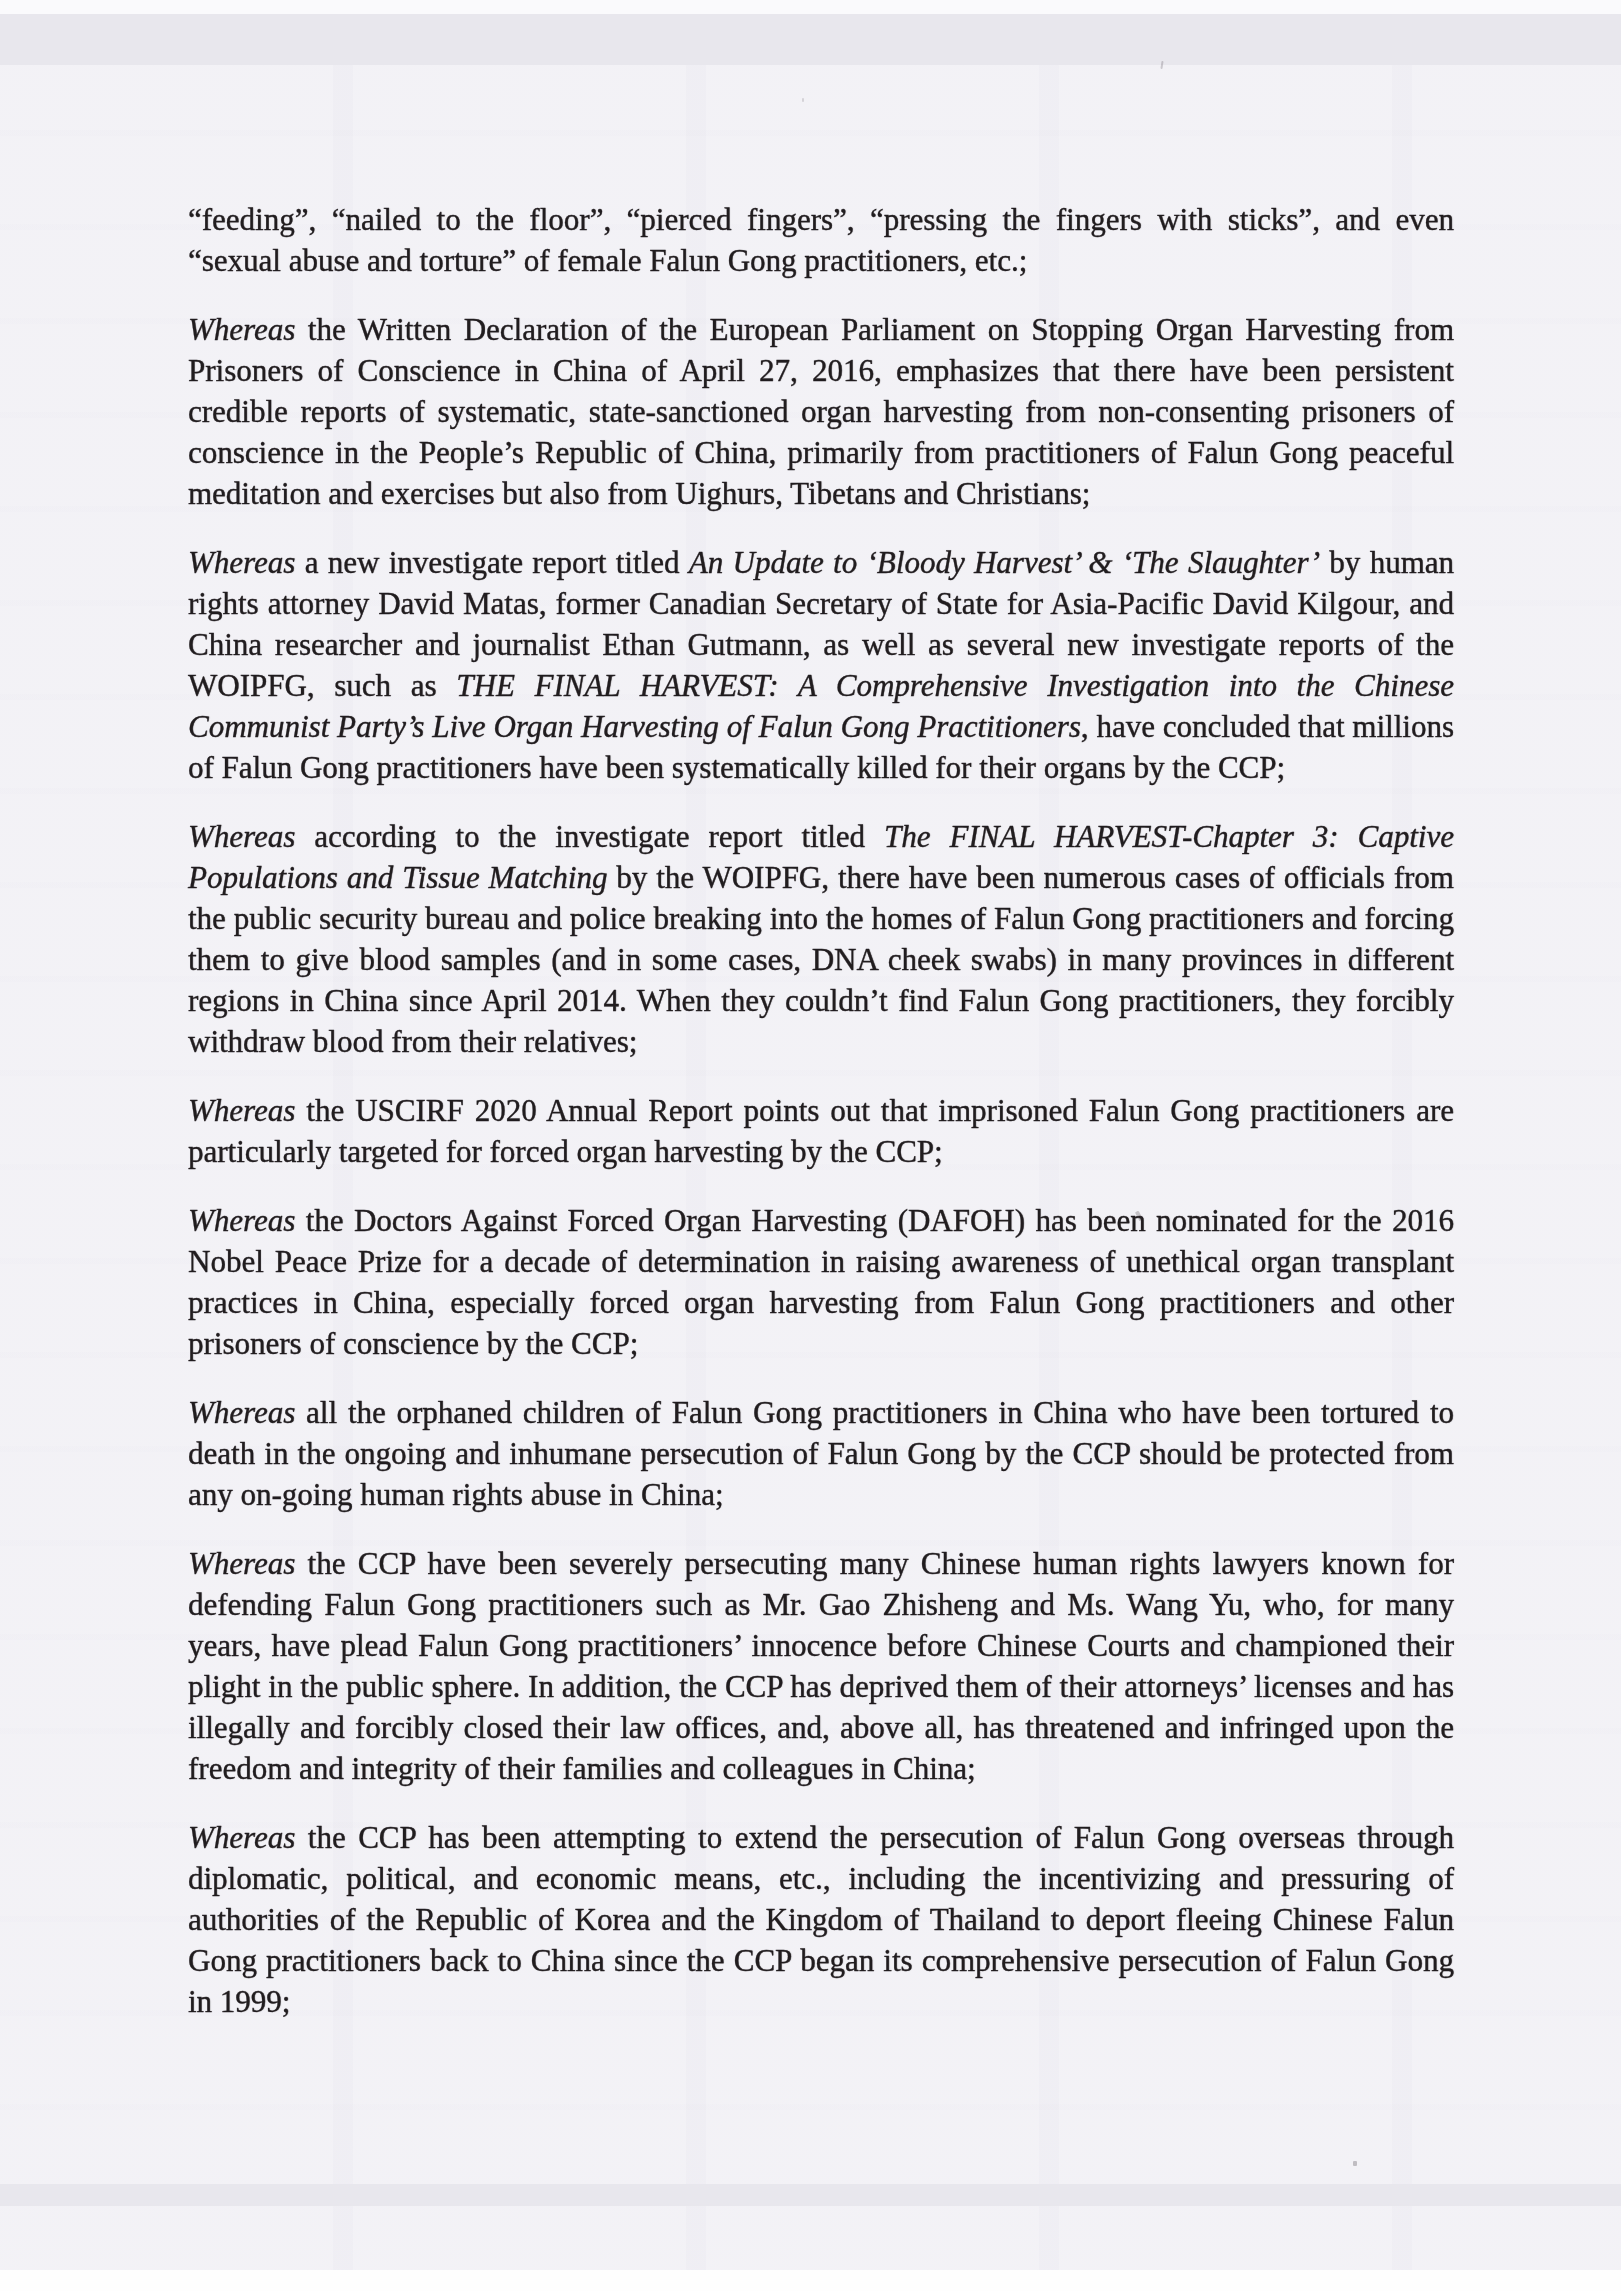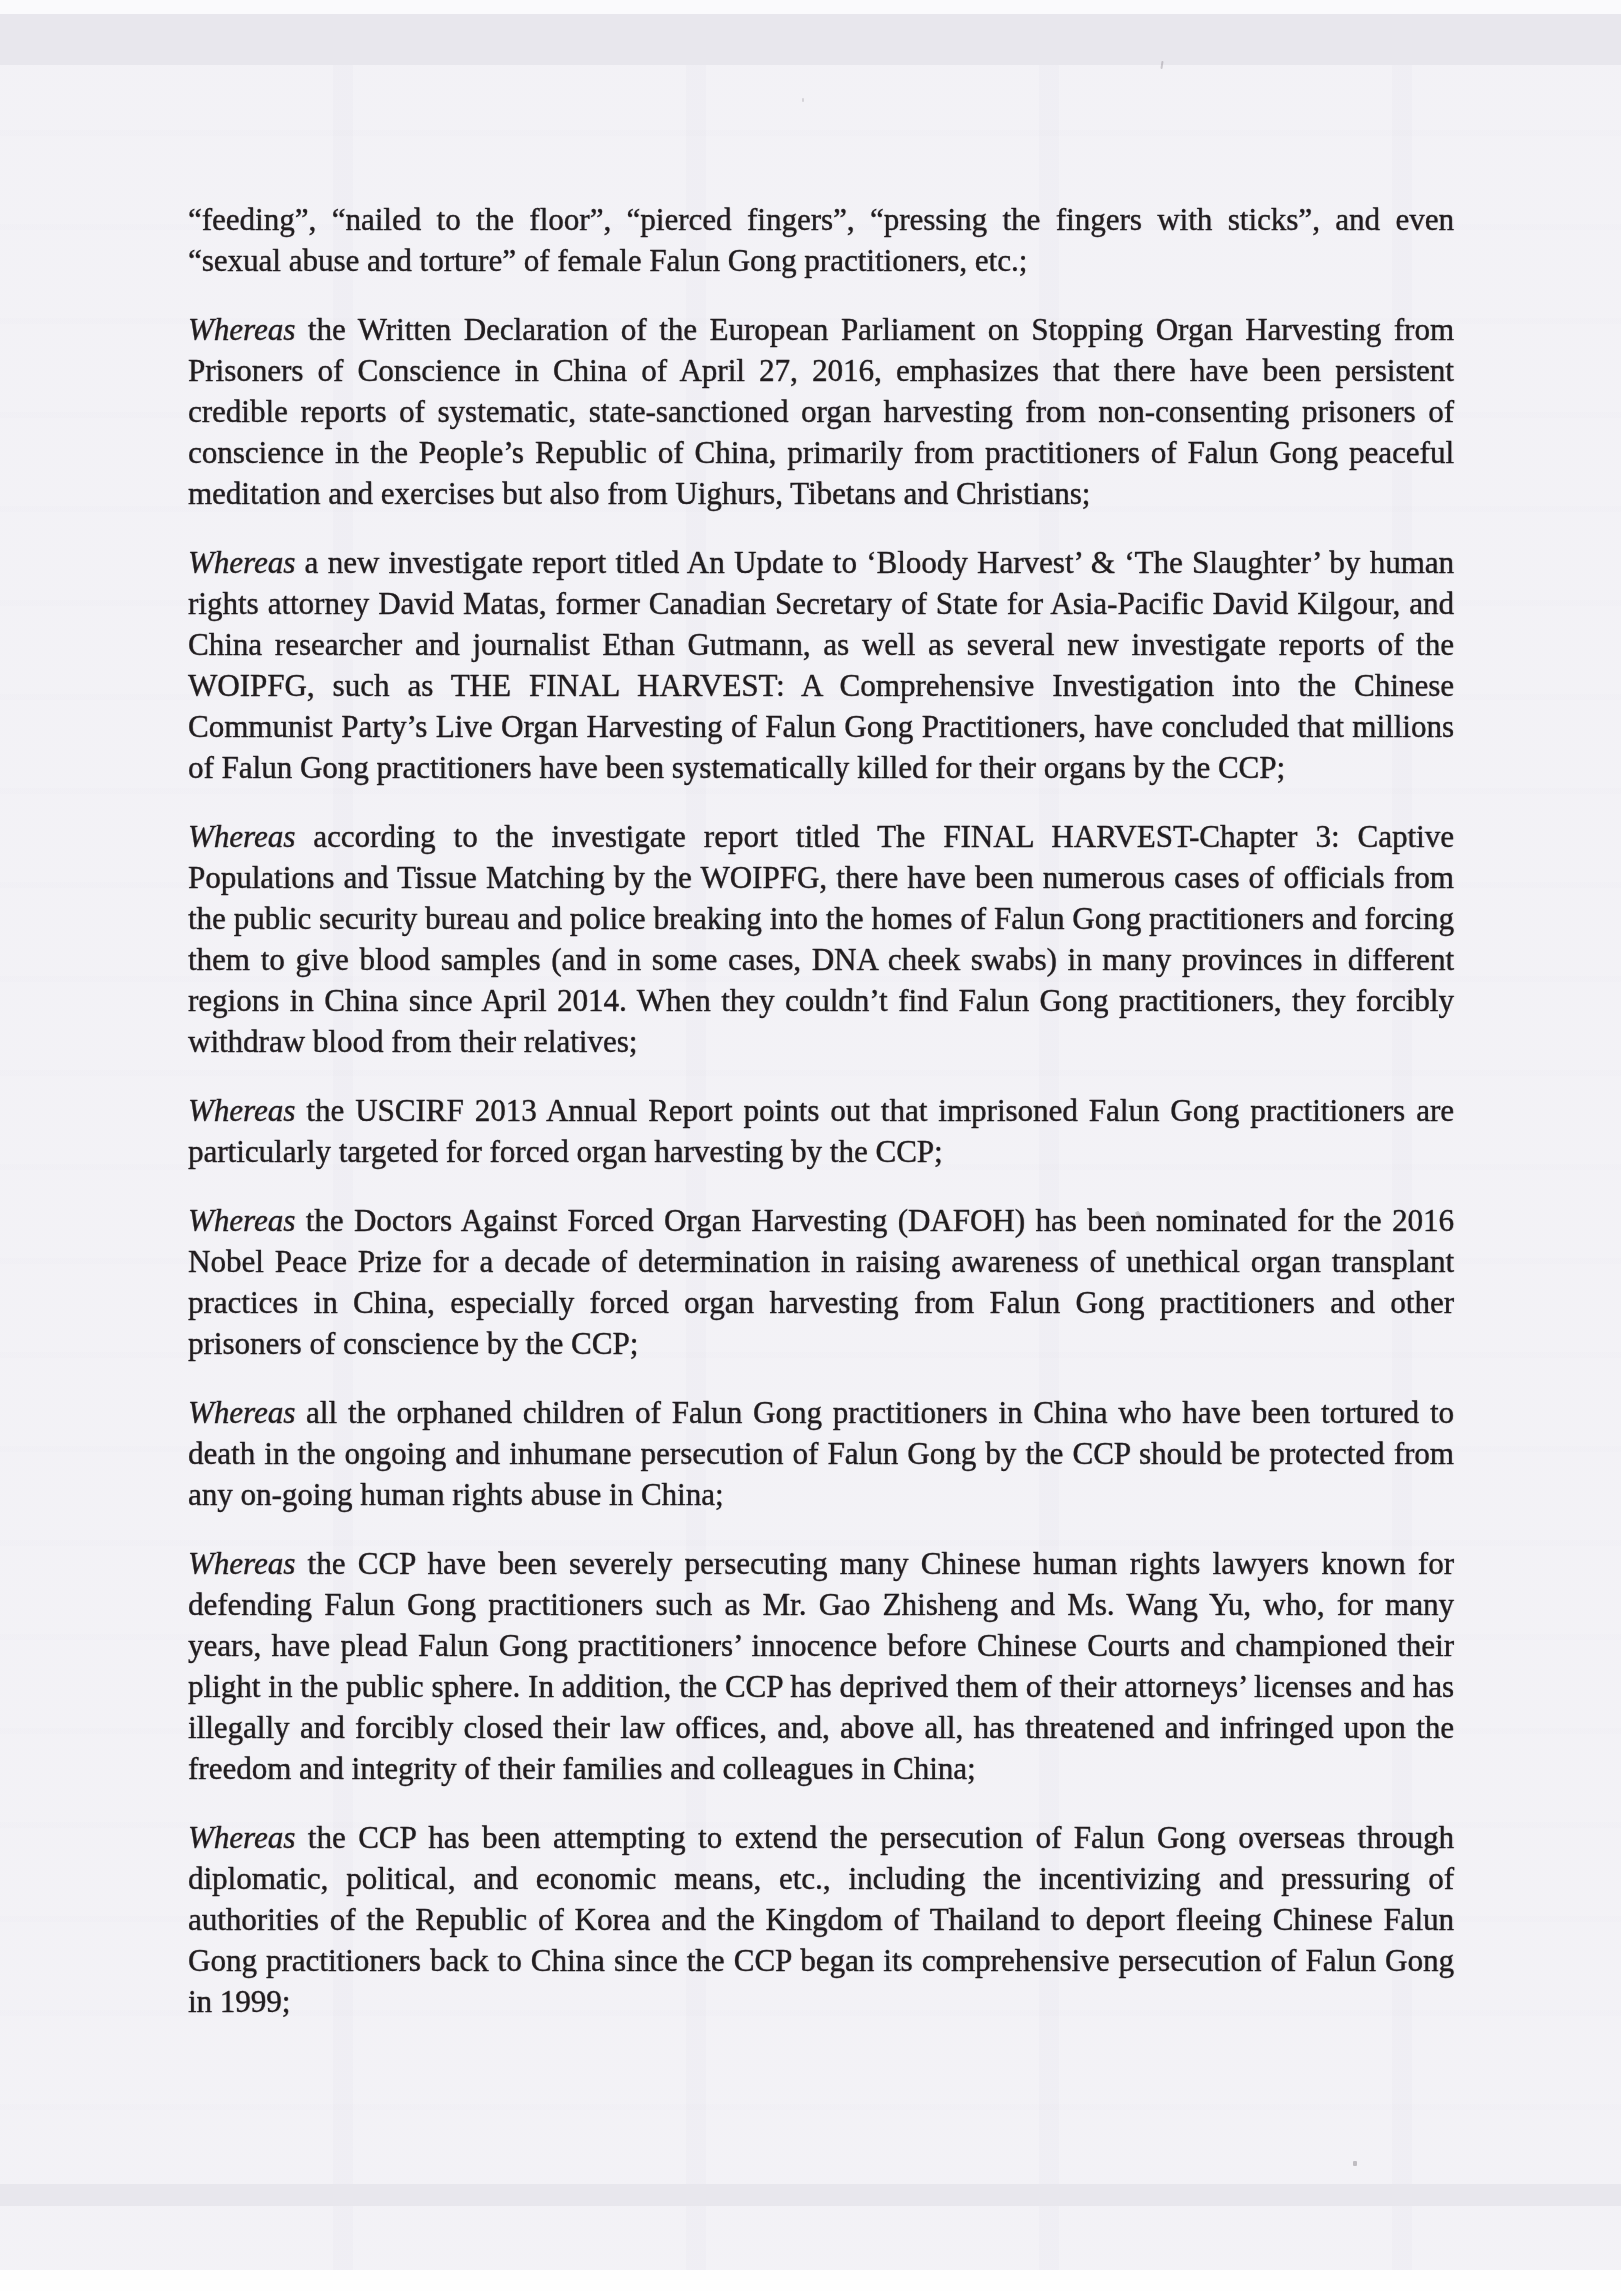--- a/index.html
+++ b/index.html
@@ -41,21 +41,21 @@
     font-size:31px;
     line-height:41px;
   }
   .text-block p{
     margin:0 0 28px 0;
     text-align:justify;
     text-shadow:0.4px 0.4px 0.9px rgba(25,20,23,0.45);
     -webkit-text-stroke:0.3px rgba(30,25,28,0.85);
   }
   .seg-bold-italic{font-weight:normal;font-style:italic;}
-  .seg-italic{}
+  .seg-italic{font-style:italic;}
   .seg-regular{font-style:normal;font-weight:normal;}
   .speck{
     position:absolute;
     background:rgba(60,52,58,0.55);
     border-radius:1px;
   }
 </style>
 </head>
 <body>
 
@@ -63,21 +63,21 @@
   <div class="texture"></div>
   <div class="edge-top"></div>
   <div class="band-top"></div>
   <div class="band-bottom"></div>
   <div class="edge-bottom"></div>
   <main class="text-block">
       <p><span class="seg-regular">“feeding”, “nailed to the floor”, “pierced fingers”, “pressing the fingers with sticks”, and even “sexual abuse and torture” of female Falun Gong practitioners, etc.;</span></p>
       <p><span class="seg-bold-italic">Whereas</span><span class="seg-regular"> the Written Declaration of the European Parliament on Stopping Organ Harvesting from Prisoners of Conscience in China of April 27, 2016, emphasizes that there have been persistent credible reports of systematic, state-sanctioned organ harvesting from non-consenting prisoners of conscience in the People’s Republic of China, primarily from practitioners of Falun Gong peaceful meditation and exercises but also from Uighurs, Tibetans and Christians;</span></p>
       <p><span class="seg-bold-italic">Whereas</span><span class="seg-regular"> a new investigate report titled </span><span class="seg-italic">An Update to ‘Bloody Harvest’ &amp; ‘The Slaughter’</span><span class="seg-regular"> by human rights attorney David Matas, former Canadian Secretary of State for Asia-Pacific David Kilgour, and China researcher and journalist Ethan Gutmann, as well as several new investigate reports of the WOIPFG, such as </span><span class="seg-italic">THE FINAL HARVEST: A Comprehensive Investigation into the Chinese Communist Party’s Live Organ Harvesting of Falun Gong Practitioners</span><span class="seg-regular">, have concluded that millions of Falun Gong practitioners have been systematically killed for their organs by the CCP;</span></p>
       <p><span class="seg-bold-italic">Whereas</span><span class="seg-regular"> according to the investigate report titled </span><span class="seg-italic">The FINAL HARVEST-Chapter 3: Captive Populations and Tissue Matching</span><span class="seg-regular"> by the WOIPFG, there have been numerous cases of officials from the public security bureau and police breaking into the homes of Falun Gong practitioners and forcing them to give blood samples (and in some cases, DNA cheek swabs) in many provinces in different regions in China since April 2014. When they couldn’t find Falun Gong practitioners, they forcibly withdraw blood from their relatives;</span></p>
-      <p><span class="seg-bold-italic">Whereas</span><span class="seg-regular"> the USCIRF 2013 Annual Report points out that imprisoned Falun Gong practitioners are particularly targeted for forced organ harvesting by the CCP;</span></p>
+      <p><span class="seg-bold-italic">Whereas</span><span class="seg-regular"> the USCIRF 2020 Annual Report points out that imprisoned Falun Gong practitioners are particularly targeted for forced organ harvesting by the CCP;</span></p>
       <p><span class="seg-bold-italic">Whereas</span><span class="seg-regular"> the Doctors Against Forced Organ Harvesting (DAFOH) has been nominated for the 2016 Nobel Peace Prize for a decade of determination in raising awareness of unethical organ transplant practices in China, especially forced organ harvesting from Falun Gong practitioners and other prisoners of conscience by the CCP;</span></p>
       <p><span class="seg-bold-italic">Whereas</span><span class="seg-regular"> all the orphaned children of Falun Gong practitioners in China who have been tortured to death in the ongoing and inhumane persecution of Falun Gong by the CCP should be protected from any on-going human rights abuse in China;</span></p>
       <p><span class="seg-bold-italic">Whereas</span><span class="seg-regular"> the CCP have been severely persecuting many Chinese human rights lawyers known for defending Falun Gong practitioners such as Mr. Gao Zhisheng and Ms. Wang Yu, who, for many years, have plead Falun Gong practitioners’ innocence before Chinese Courts and championed their plight in the public sphere. In addition, the CCP has deprived them of their attorneys’ licenses and has illegally and forcibly closed their law offices, and, above all, has threatened and infringed upon the freedom and integrity of their families and colleagues in China;</span></p>
       <p><span class="seg-bold-italic">Whereas</span><span class="seg-regular"> the CCP has been attempting to extend the persecution of Falun Gong overseas through diplomatic, political, and economic means, etc., including the incentivizing and pressuring of authorities of the Republic of Korea and the Kingdom of Thailand to deport fleeing Chinese Falun Gong practitioners back to China since the CCP began its comprehensive persecution of Falun Gong in 1999;</span></p>
     </main>
   <div id="artifacts">
       <div class="speck" style="left: 1137px; top: 1211px; width: 3.9px; height: 9.8px; opacity: 0.45; transform: rotate(-28deg);"></div>
       <div class="speck" style="left: 1353px; top: 2161px; width: 3.9px; height: 4.9px; opacity: 0.5; transform: rotate(0deg);"></div>
       <div class="speck" style="left: 1161px; top: 61px; width: 2px; height: 7.8px; opacity: 0.4; transform: rotate(8deg);"></div>
       <div class="speck" style="left: 802px; top: 98px; width: 2px; height: 3.9px; opacity: 0.3; transform: rotate(0deg);"></div>

